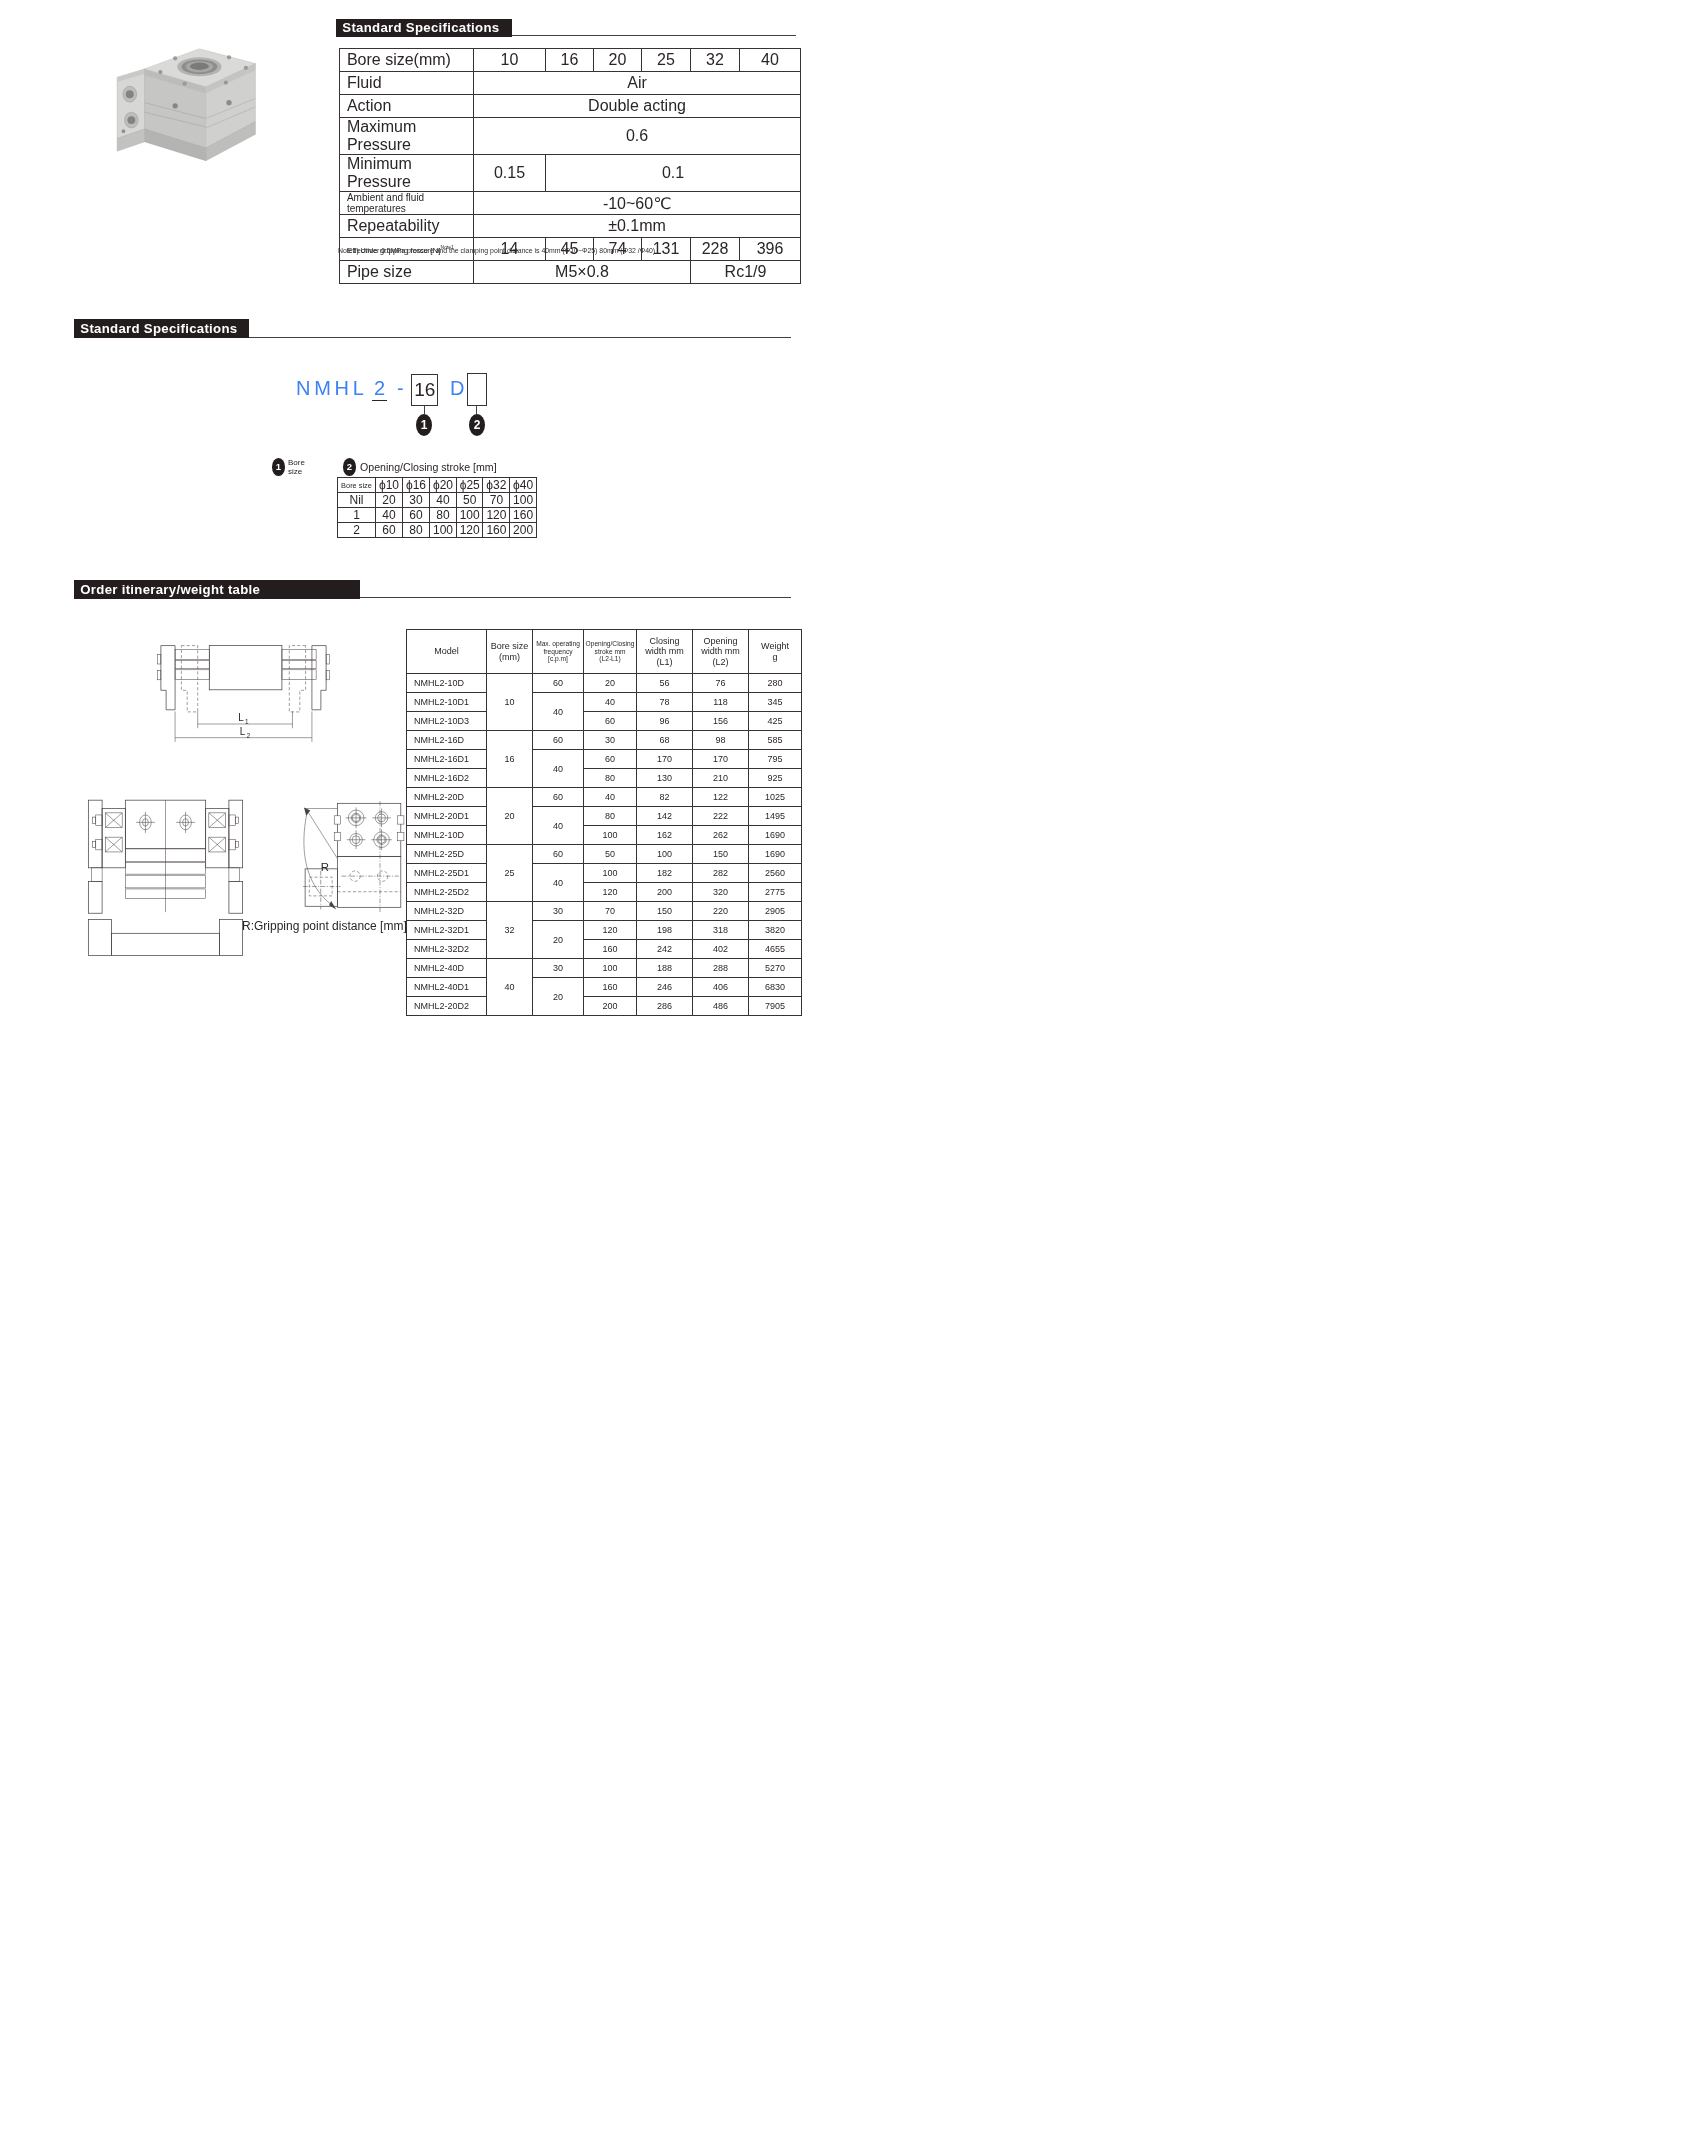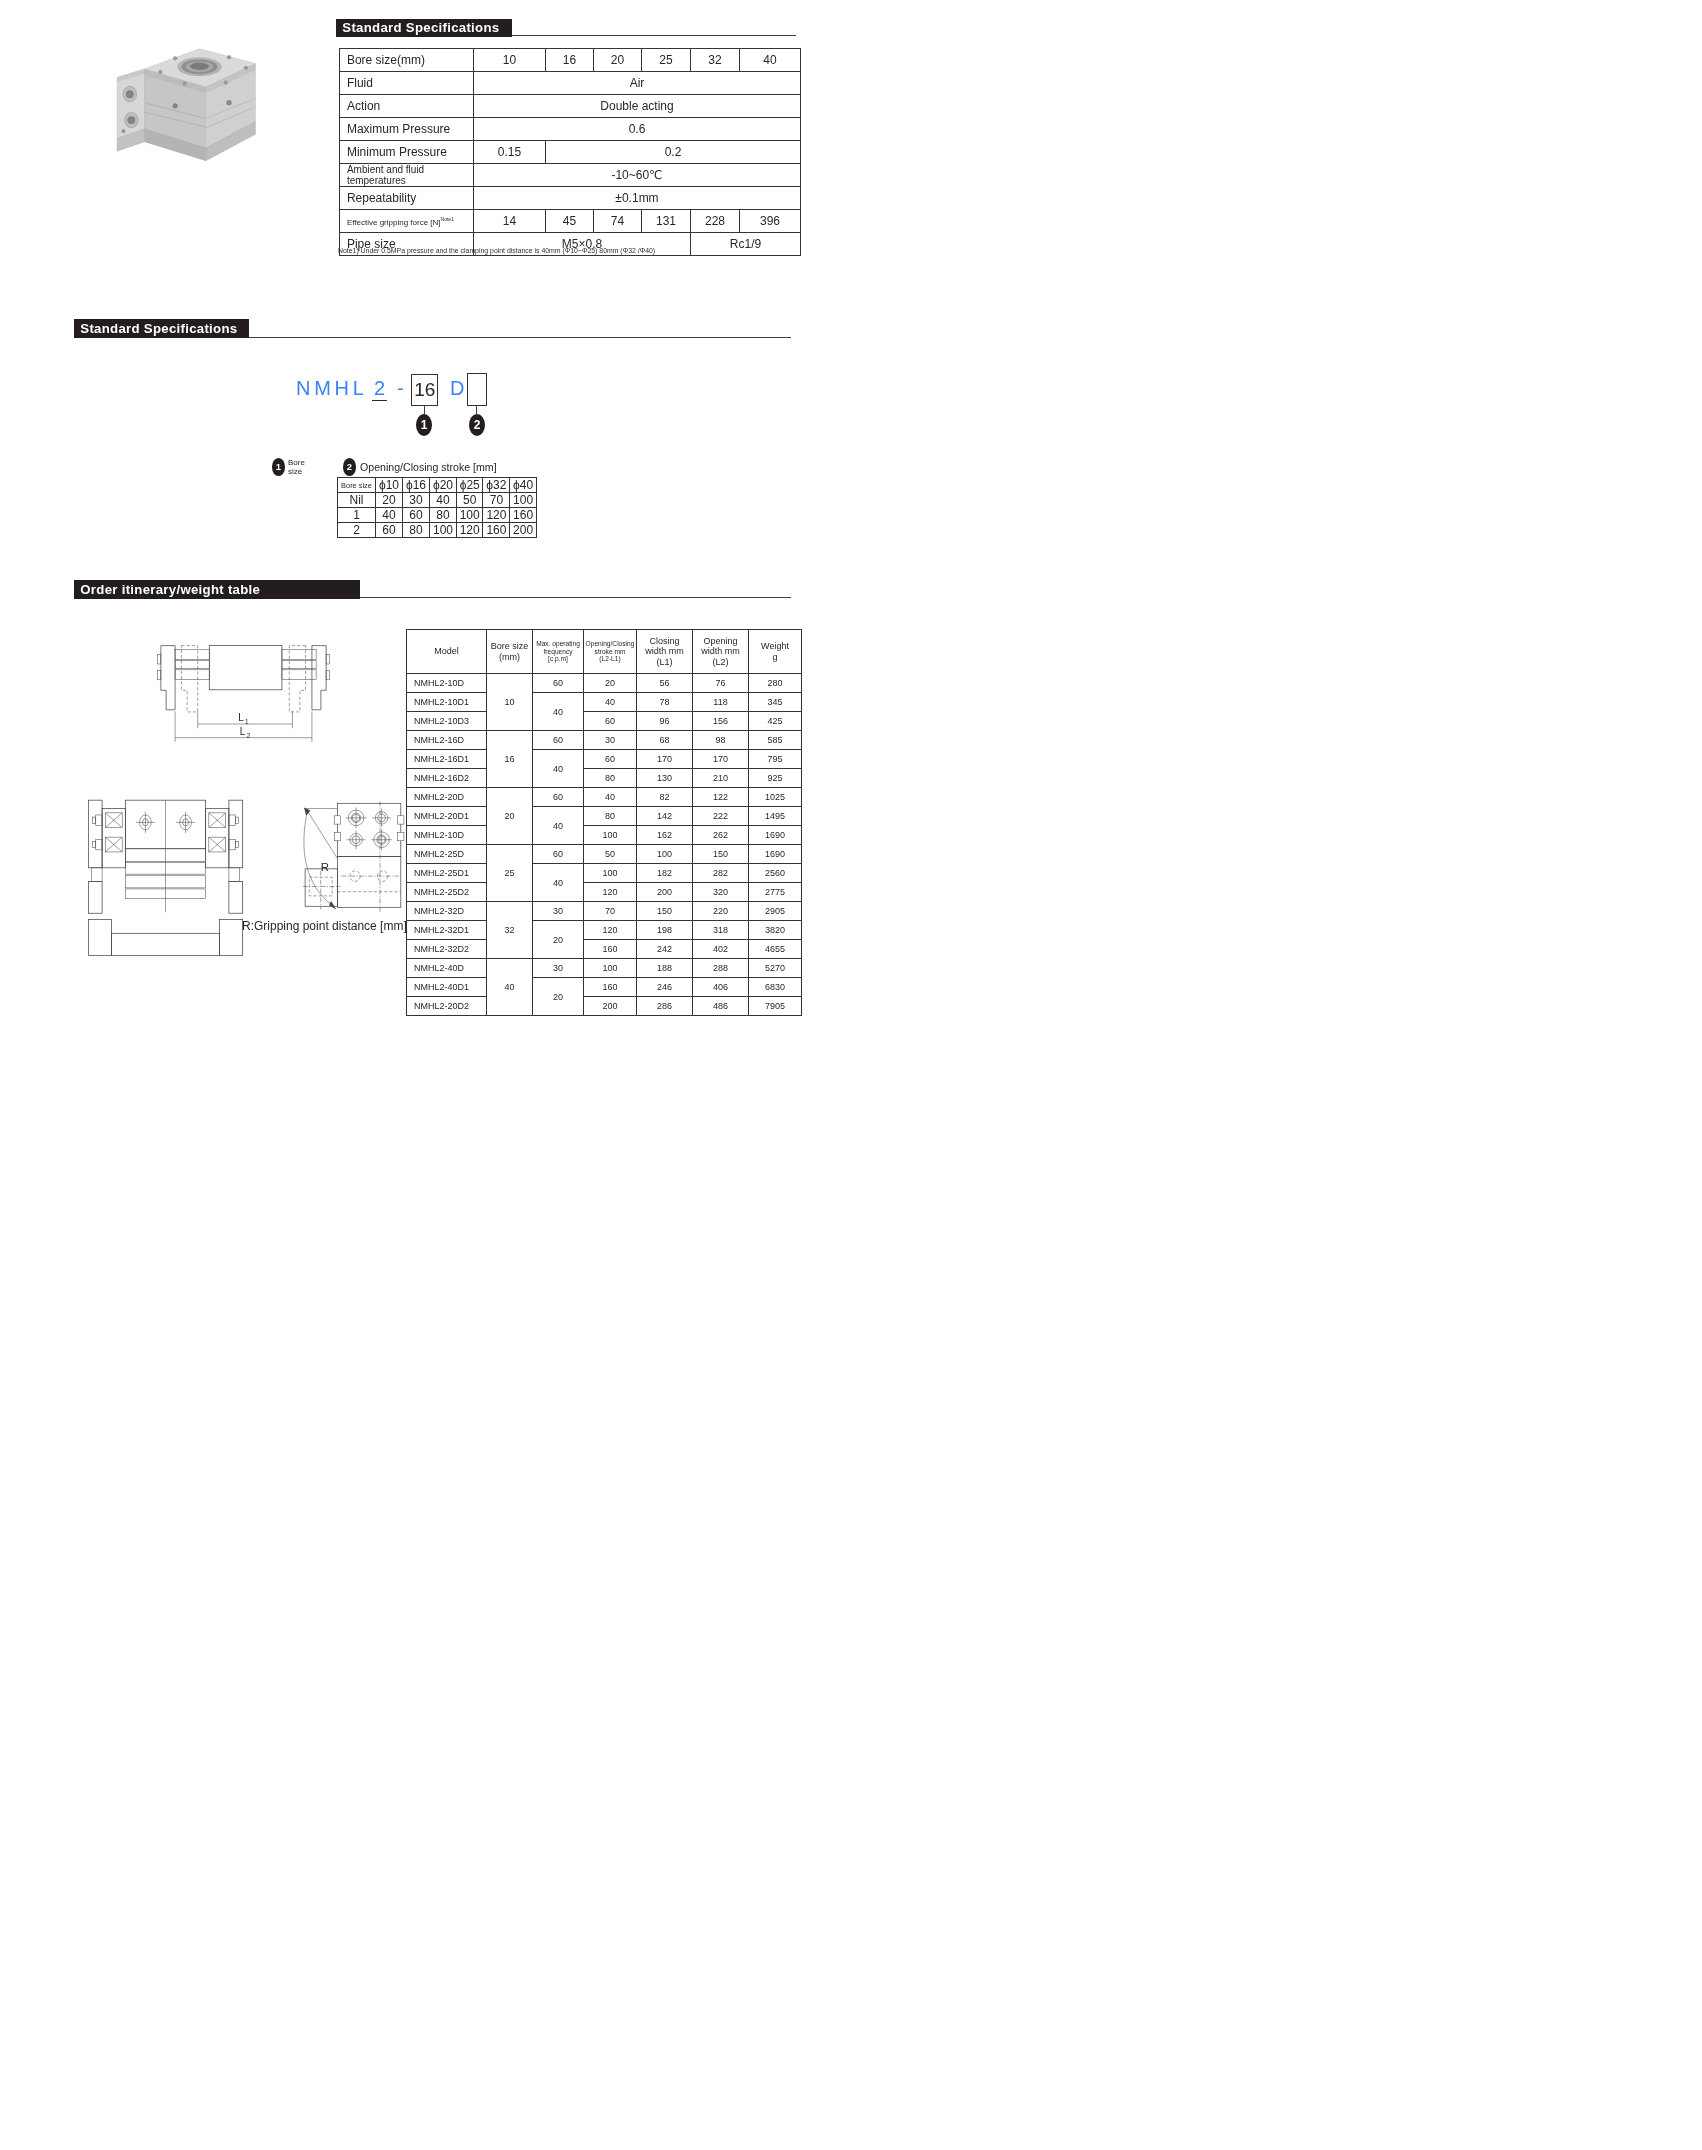--- a/index.html
+++ b/index.html
@@ -18,21 +18,21 @@
   .rule2 { left:74px; top:337px; width:717px; }
   .rule3 { left:74px; top:597px; width:717px; }
 
   
   .photo { position:absolute; left:96px; top:38px; width:171px; height:123px; }
 
   
   table { border-collapse:collapse; table-layout:fixed; }
   .spec-table { position:absolute; left:339px; top:48px; width:459px; border:1.3px solid #383233; }
   .spec-table td { border-left:0.5px solid #383233; border-right:0.5px solid #383233;
-                   height:22px; text-align:center; font-size:12px; padding:0; overflow:hidden; }
+                   height:22px; text-align:center; font-size:16px; padding:0; overflow:hidden; }
   .spec-table tr + tr td { border-top:1.6px double #383233; }
   .spec-table td.lbl { text-align:left; padding-left:6.9px; }
   .spec-table td.lbl-sm { font-size:10px; }
   .spec-table td.lbl-grip { font-size:8px; }
   .spec-table sup { font-size:5px; }
 
   .note { position:absolute; left:338px; top:247px; font-size:6.9px; color:#332d2e; }
 
   
   .mc { position:absolute; font-size:20px; color:#3b82f6; }
@@ -172,21 +172,21 @@
         <td class="lbl">Action</td>
         <td colspan="6">Double acting</td>
       </tr>
       <tr>
         <td class="lbl">Maximum Pressure</td>
         <td colspan="6">0.6</td>
       </tr>
       <tr>
         <td class="lbl">Minimum Pressure</td>
         <td>0.15</td>
-        <td colspan="5">0.2</td>
+        <td colspan="5">0.1</td>
       </tr>
       <tr>
         <td class="lbl lbl-sm">Ambient and fluid temperatures</td>
         <td colspan="6">-10~60℃</td>
       </tr>
       <tr>
         <td class="lbl">Repeatability</td>
         <td colspan="6">±0.1mm</td>
       </tr>
       <tr>

